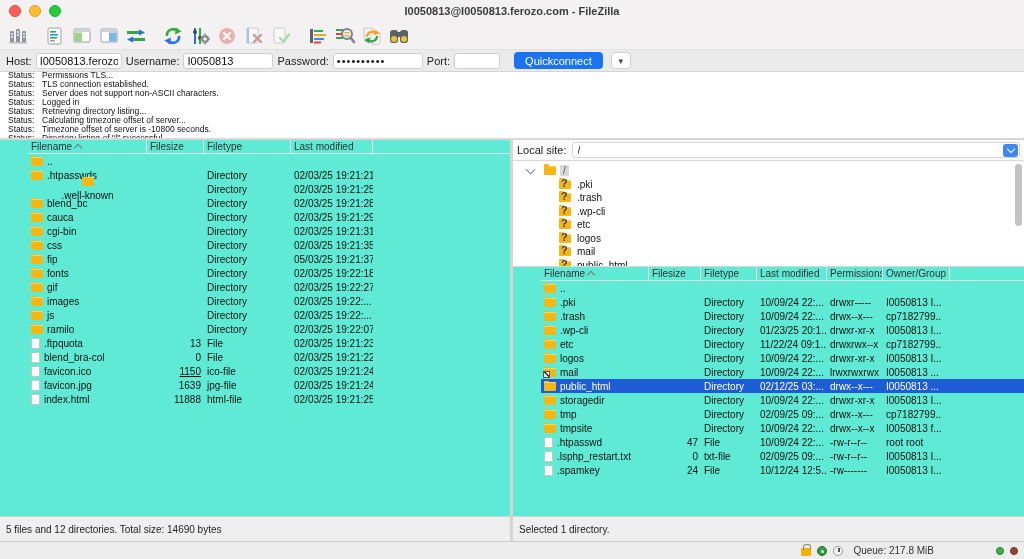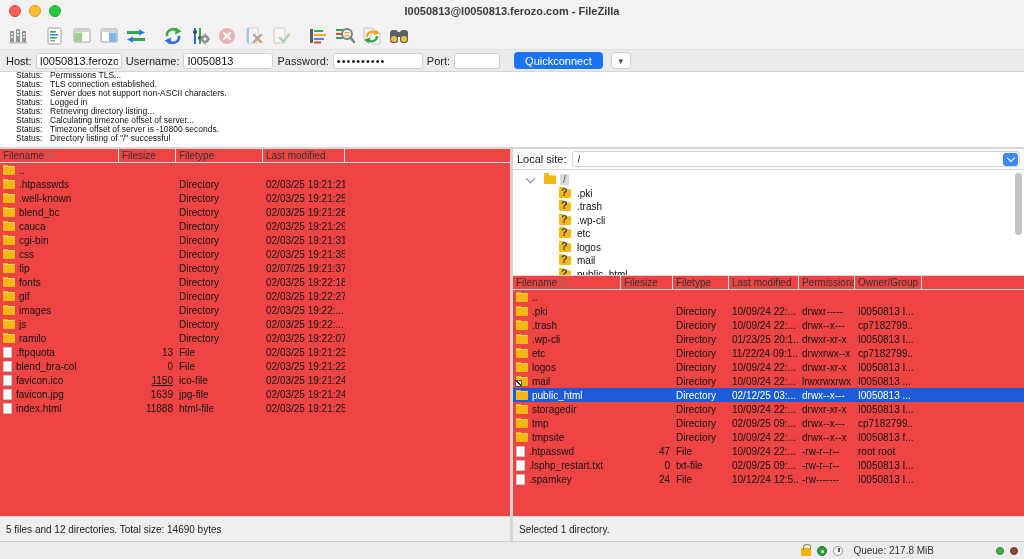--- a/index.html
+++ b/index.html
@@ -23,21 +23,21 @@
   .tsep { width:10px; }
 
   
   .quickconnect { height:22px; background:#ecebec; border-bottom:1px solid #d6d4d5; display:flex; align-items:center; padding-left:6px; gap:4px; flex:0 0 auto; }
   .qc-label { font-size:11px; color:#222; }
   .qc-input { height:16px; border:1px solid #cfcfcf; border-radius:3px; background:#fff; font-size:11px; padding:0 3px; font-family:"Liberation Sans",sans-serif; color:#111; }
   .qc-btn { height:17px; border:none; border-radius:4px; background:#1a73f0; color:#fff; font-size:11px; padding:0 11px; margin-left:10px; font-family:"Liberation Sans",sans-serif; }
   .qc-drop { height:17px; width:20px; border:1px solid #cfcfcf; border-radius:4px; background:#fdfdfd; color:#444; font-size:9px; margin-left:4px; display:flex; align-items:center; justify-content:center; }
 
   
-  .messagelog { height:77px; background:#fff; overflow:hidden; border-bottom:2px solid #d8d6d7; padding-left:16px; flex:0 0 auto; }
+  .messagelog { height:68px; background:#fff; overflow:hidden; border-bottom:2px solid #d8d6d7; padding-left:8px; flex:0 0 auto; }
   .logline { display:flex; height:9px; align-items:center; }
   .logline:first-child { margin-top:-2px; }
   .log-type { font-size:8.5px; color:#111; width:34px; flex:0 0 auto; }
   .log-msg { font-size:8.5px; color:#111; white-space:nowrap; }
 
   
   .main { flex:1 1 auto; display:flex; min-height:0; }
   .pane { display:flex; flex-direction:column; min-width:0; background:#fff; }
   .pane.local { width:510px; flex:0 0 auto; }
   .vdivider { width:3px; background:#d6d4d5; flex:0 0 auto; }
@@ -51,21 +51,21 @@
   .combo-drop::after { content:""; width:5px; height:5px; border-right:1.5px solid #fff; border-bottom:1.5px solid #fff; transform:rotate(45deg); margin-top:-3px; }
 
   
   .tree { height:106px; overflow:hidden; border-bottom:1px solid #d9d7d8; position:relative; padding-top:3px; flex:0 0 auto; }
   .tree-row { height:13.5px; display:flex; align-items:center; font-size:10px; }
   .tree-chevron { width:7px; height:7px; border-right:1.5px solid #888; border-bottom:1.5px solid #888; transform:rotate(45deg); margin-left:14px; margin-top:-3px; flex:0 0 auto; }
   .tree-root-label { background:#d8d8d8; padding:0 3px; border-radius:1px; color:#555; }
   .tree-scroll { position:absolute; right:2px; top:3px; width:7px; height:62px; background:#c3c3c3; border-radius:4px; }
 
   
-  .filelist { flex:1 1 auto; overflow:hidden; background:#ef4444; }
+  .filelist { flex:1 1 auto; overflow:hidden; background:#5eead4;padding-left:28px; }
   .hrow { display:flex; height:14px; border-bottom:1px solid #e2e2e2; }
   .hcell { font-size:10px; color:#333; padding:0 3px; border-right:1px solid #e6e6e6; display:flex; align-items:center; gap:3px; overflow:hidden; white-space:nowrap; }
   .hcell .sortcaret { width:6px; height:6px; border-left:1.5px solid #777; border-top:1.5px solid #777; transform:rotate(45deg); margin-top:3px; }
   .hfill { flex:1; border-right:none; }
   .row { display:flex; height:14px; align-items:center; }
   .cell { font-size:10px; color:#111; padding:0 3px; white-space:nowrap; overflow:hidden; flex:0 0 auto; }
   .cell.name { display:flex; align-items:center; gap:4px; }
   .cell.size { text-align:right; }
   .row.selected { background:#1d5cd5; }
   .row.selected .cell { color:#fff; }
@@ -334,21 +334,21 @@
           <div class="row">
             <div class="cell name" style="width: 119px;">
               <span class="ic ic-folder"></span>
               <span>.htpasswds</span>
             </div>
             <div class="cell size" style="width: 57px;"></div>
             <div class="cell " style="width: 87px;">Directory</div>
             <div class="cell " style="width: 82px;">02/03/25 19:21:21</div>
           </div>
           <div class="row">
-            <div class="cell name" style="width: 119px;">
+            <div class="cell name" style="width: 119px; flex-direction: column;">
               <span class="ic ic-folder"></span>
               <span>.well-known</span>
             </div>
             <div class="cell size" style="width: 57px;"></div>
             <div class="cell " style="width: 87px;">Directory</div>
             <div class="cell " style="width: 82px;">02/03/25 19:21:25</div>
           </div>
           <div class="row">
             <div class="cell name" style="width: 119px;">
               <span class="ic ic-folder"></span>
@@ -385,21 +385,21 @@
             <div class="cell " style="width: 87px;">Directory</div>
             <div class="cell " style="width: 82px;">02/03/25 19:21:35</div>
           </div>
           <div class="row">
             <div class="cell name" style="width: 119px;">
               <span class="ic ic-folder"></span>
               <span>fip</span>
             </div>
             <div class="cell size" style="width: 57px;"></div>
             <div class="cell " style="width: 87px;">Directory</div>
-            <div class="cell " style="width: 82px;">02/07/25 19:21:37</div>
+            <div class="cell " style="width: 82px;">05/03/25 19:21:37</div>
           </div>
           <div class="row">
             <div class="cell name" style="width: 119px;">
               <span class="ic ic-folder"></span>
               <span>fonts</span>
             </div>
             <div class="cell size" style="width: 57px;"></div>
             <div class="cell " style="width: 87px;">Directory</div>
             <div class="cell " style="width: 82px;">02/03/25 19:22:18</div>
           </div>

